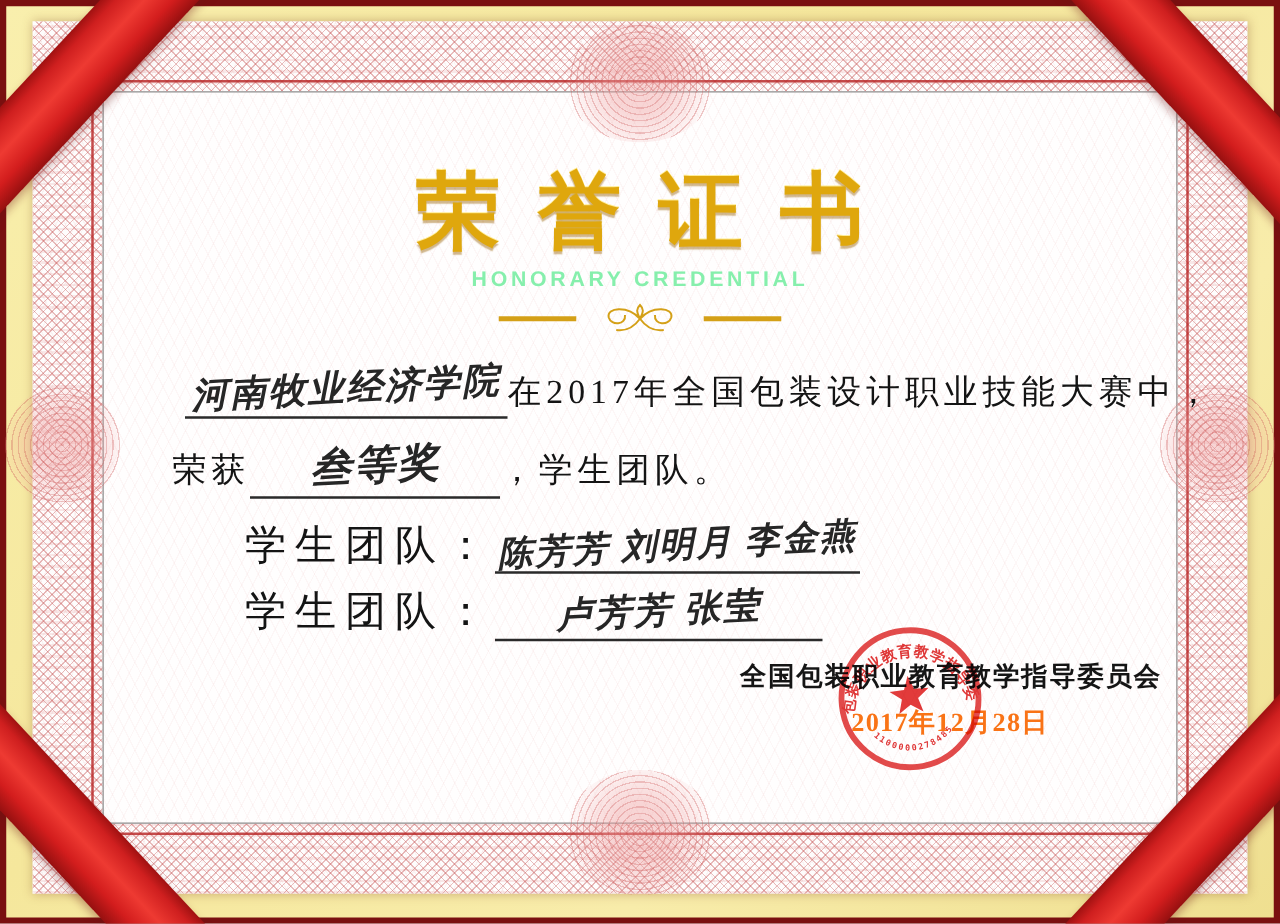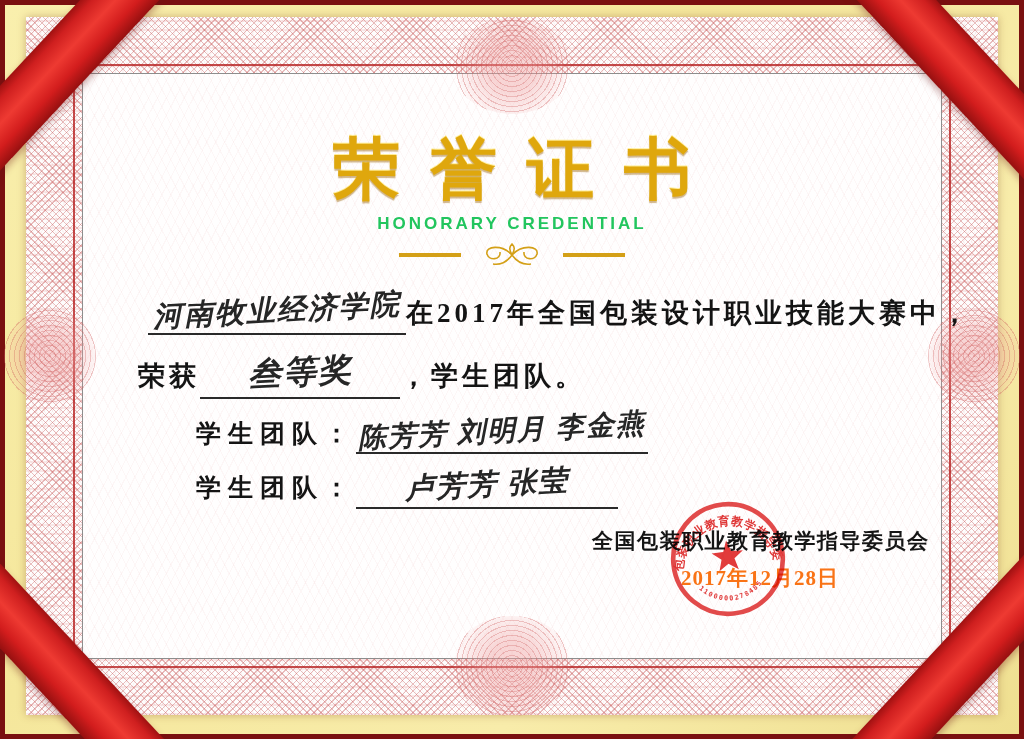--- a/index.html
+++ b/index.html
@@ -56,27 +56,27 @@
 
   .content { position:absolute; inset:0; z-index:4; color:#161616; }
 
   .title { position:absolute; top:124px; left:0; width:100%; text-align:center;
     font-size:67px; font-weight:900; letter-spacing:30px; transform:translateX(15px);
     color:#dfa70d;
     text-shadow:0 2px 1px rgba(150,95,0,.45), 0 -1px 0 rgba(255,235,140,.9); }
 
   .subtitle { position:absolute; top:214px; left:0; width:100%; text-align:center;
     font-family:"Liberation Sans","DejaVu Sans",sans-serif;
-    font-size:17px; font-weight:700; letter-spacing:3px; color:#22c55e; }
+    font-size:17px; font-weight:700; letter-spacing:3px; color:#86efac; }
 
   .flourish { position:absolute; top:242px; left:0; width:100%; text-align:center; }
 
   .bodyline { position:absolute; white-space:nowrap; font-weight:700; color:#141414; }
-  .printed { font-size:27px; letter-spacing:4px; font-weight:700; }
-  .label   { font-size:25px; letter-spacing:7px; font-weight:700; }
+  .printed { font-size:27px; letter-spacing:4px; font-weight:400; }
+  .label   { font-size:33px; letter-spacing:7px; font-weight:400; }
 
   .uline { display:inline-block; border-bottom:2px solid #2a2a2a; text-align:center; vertical-align:baseline; }
 
   .hand { display:inline-block; font-style:italic; font-weight:600; color:#262626;
     transform:rotate(-3deg) translateY(-2px); letter-spacing:2px; }
 
   .line1 { left:148px; top:293px; }
   .line1 .uline { width:258px; }
   .line1 .hand { font-size:29px; }
 

